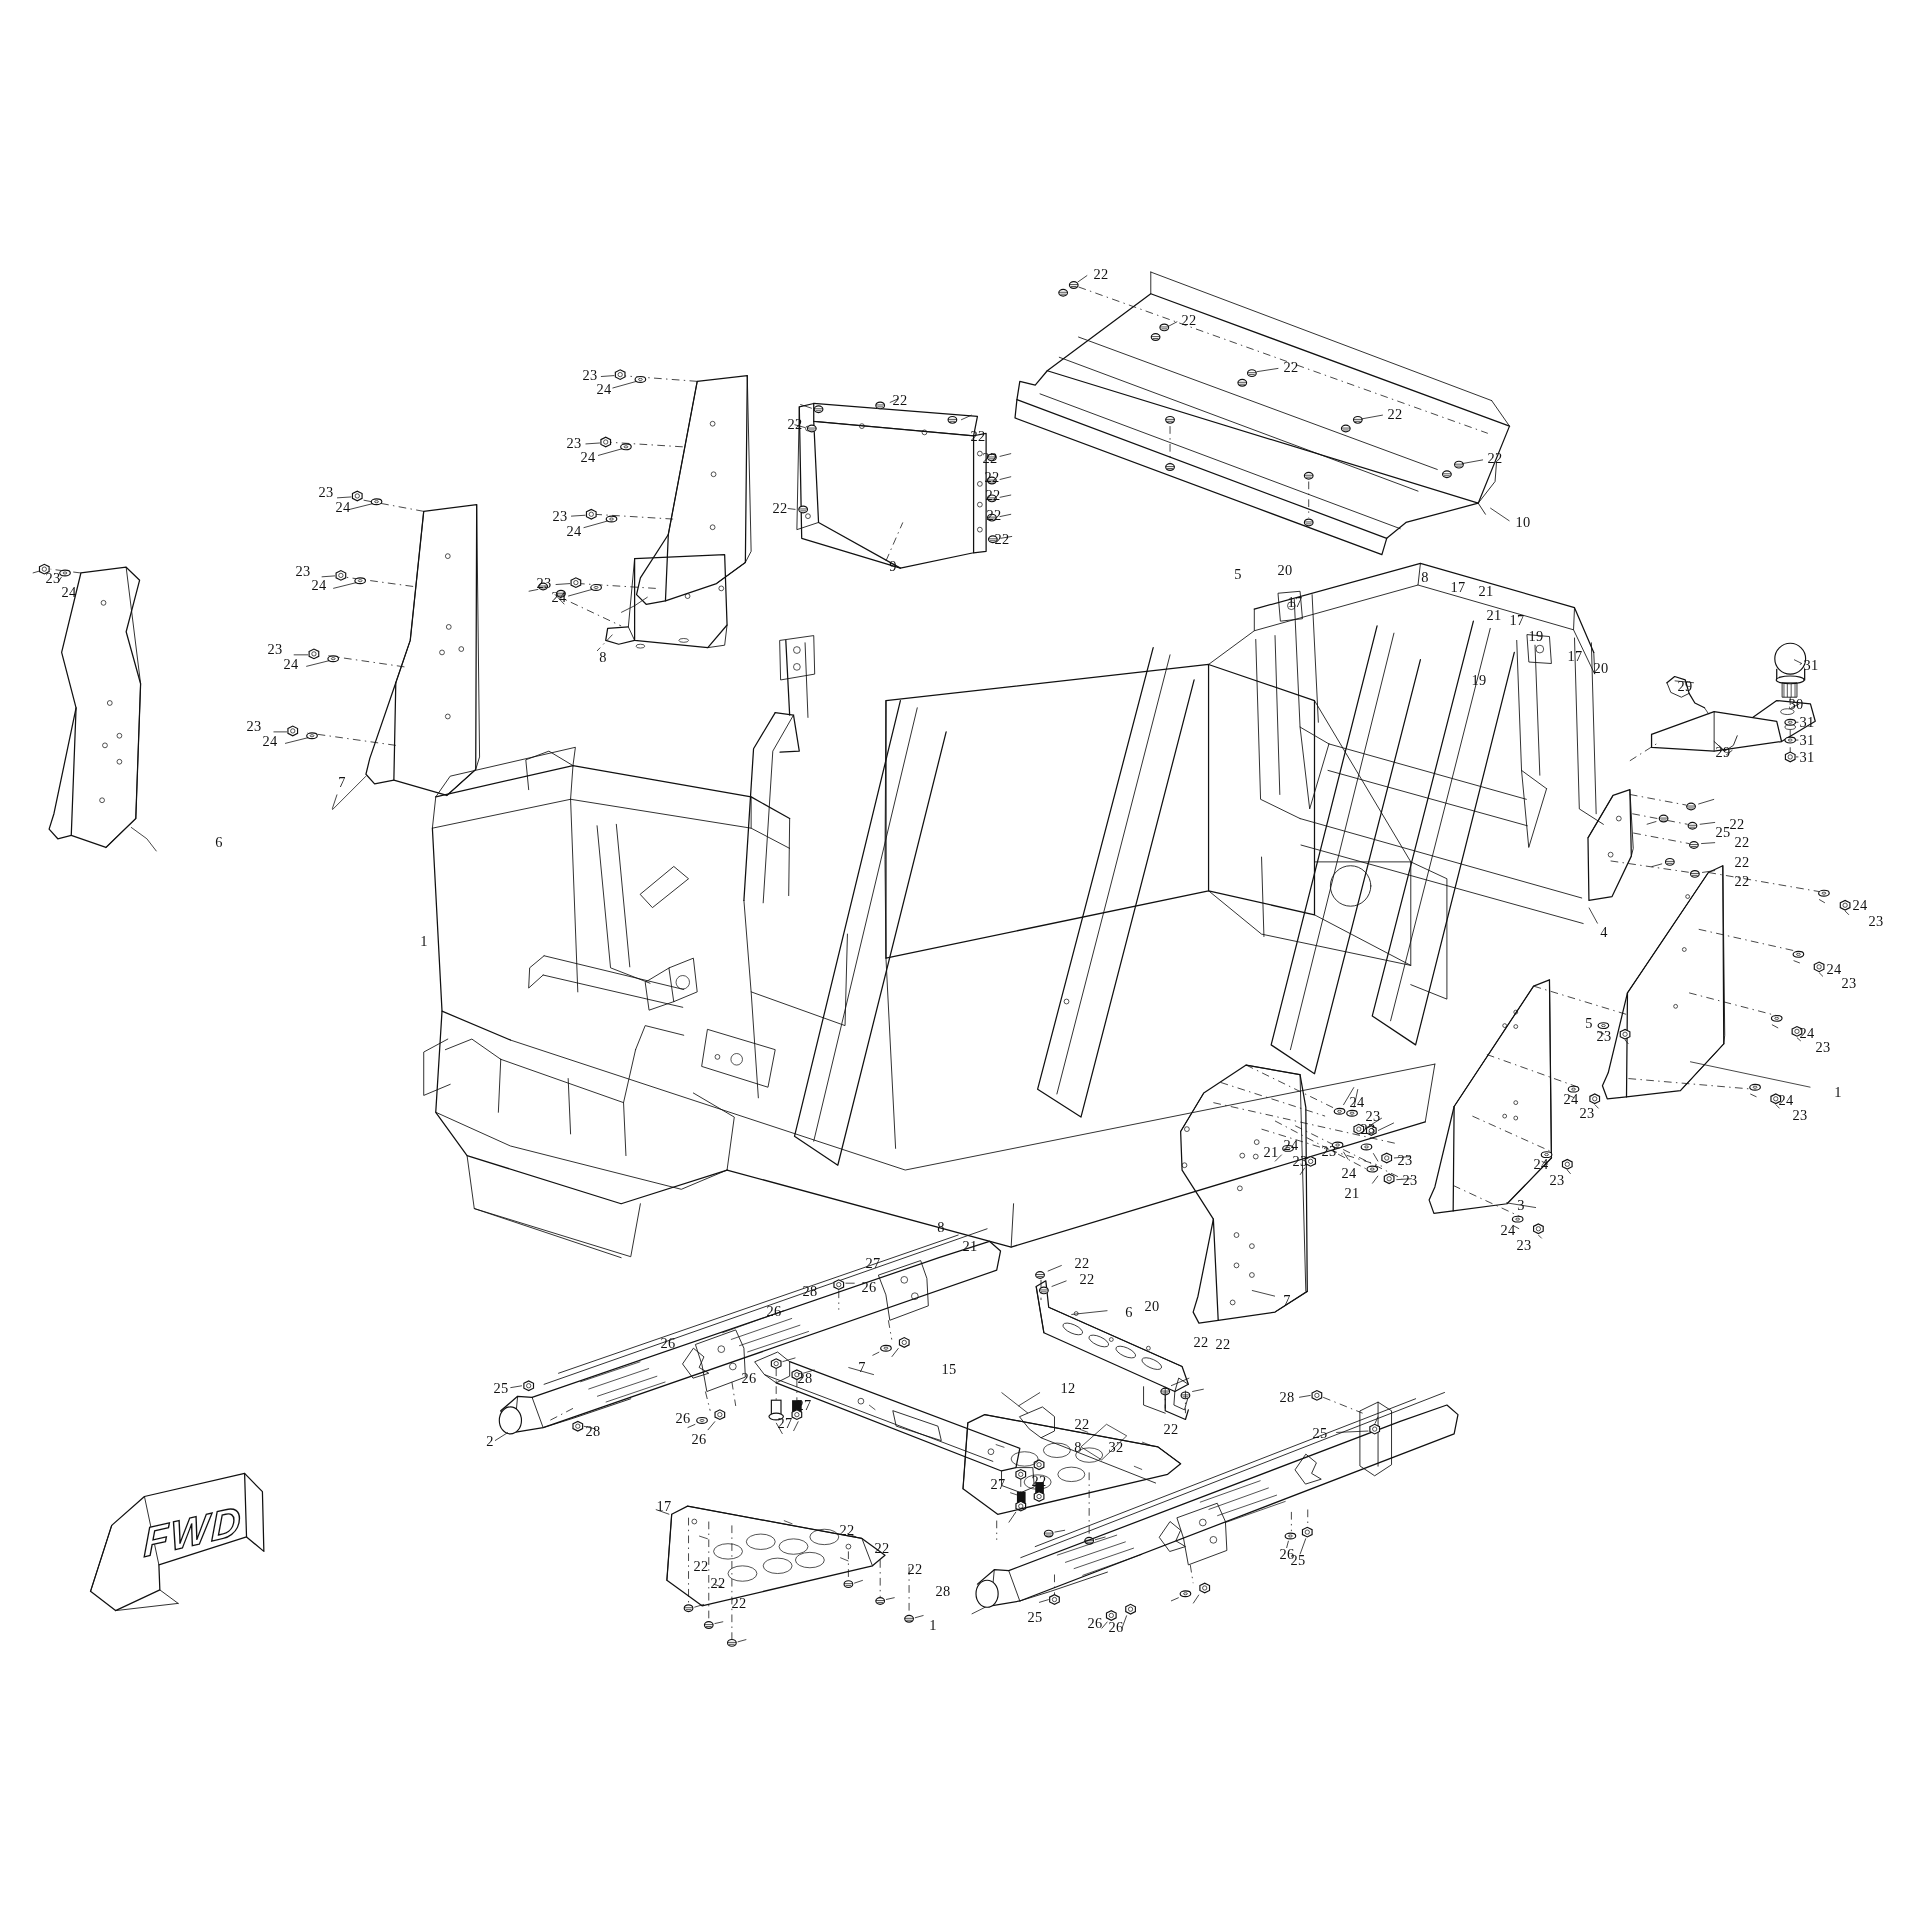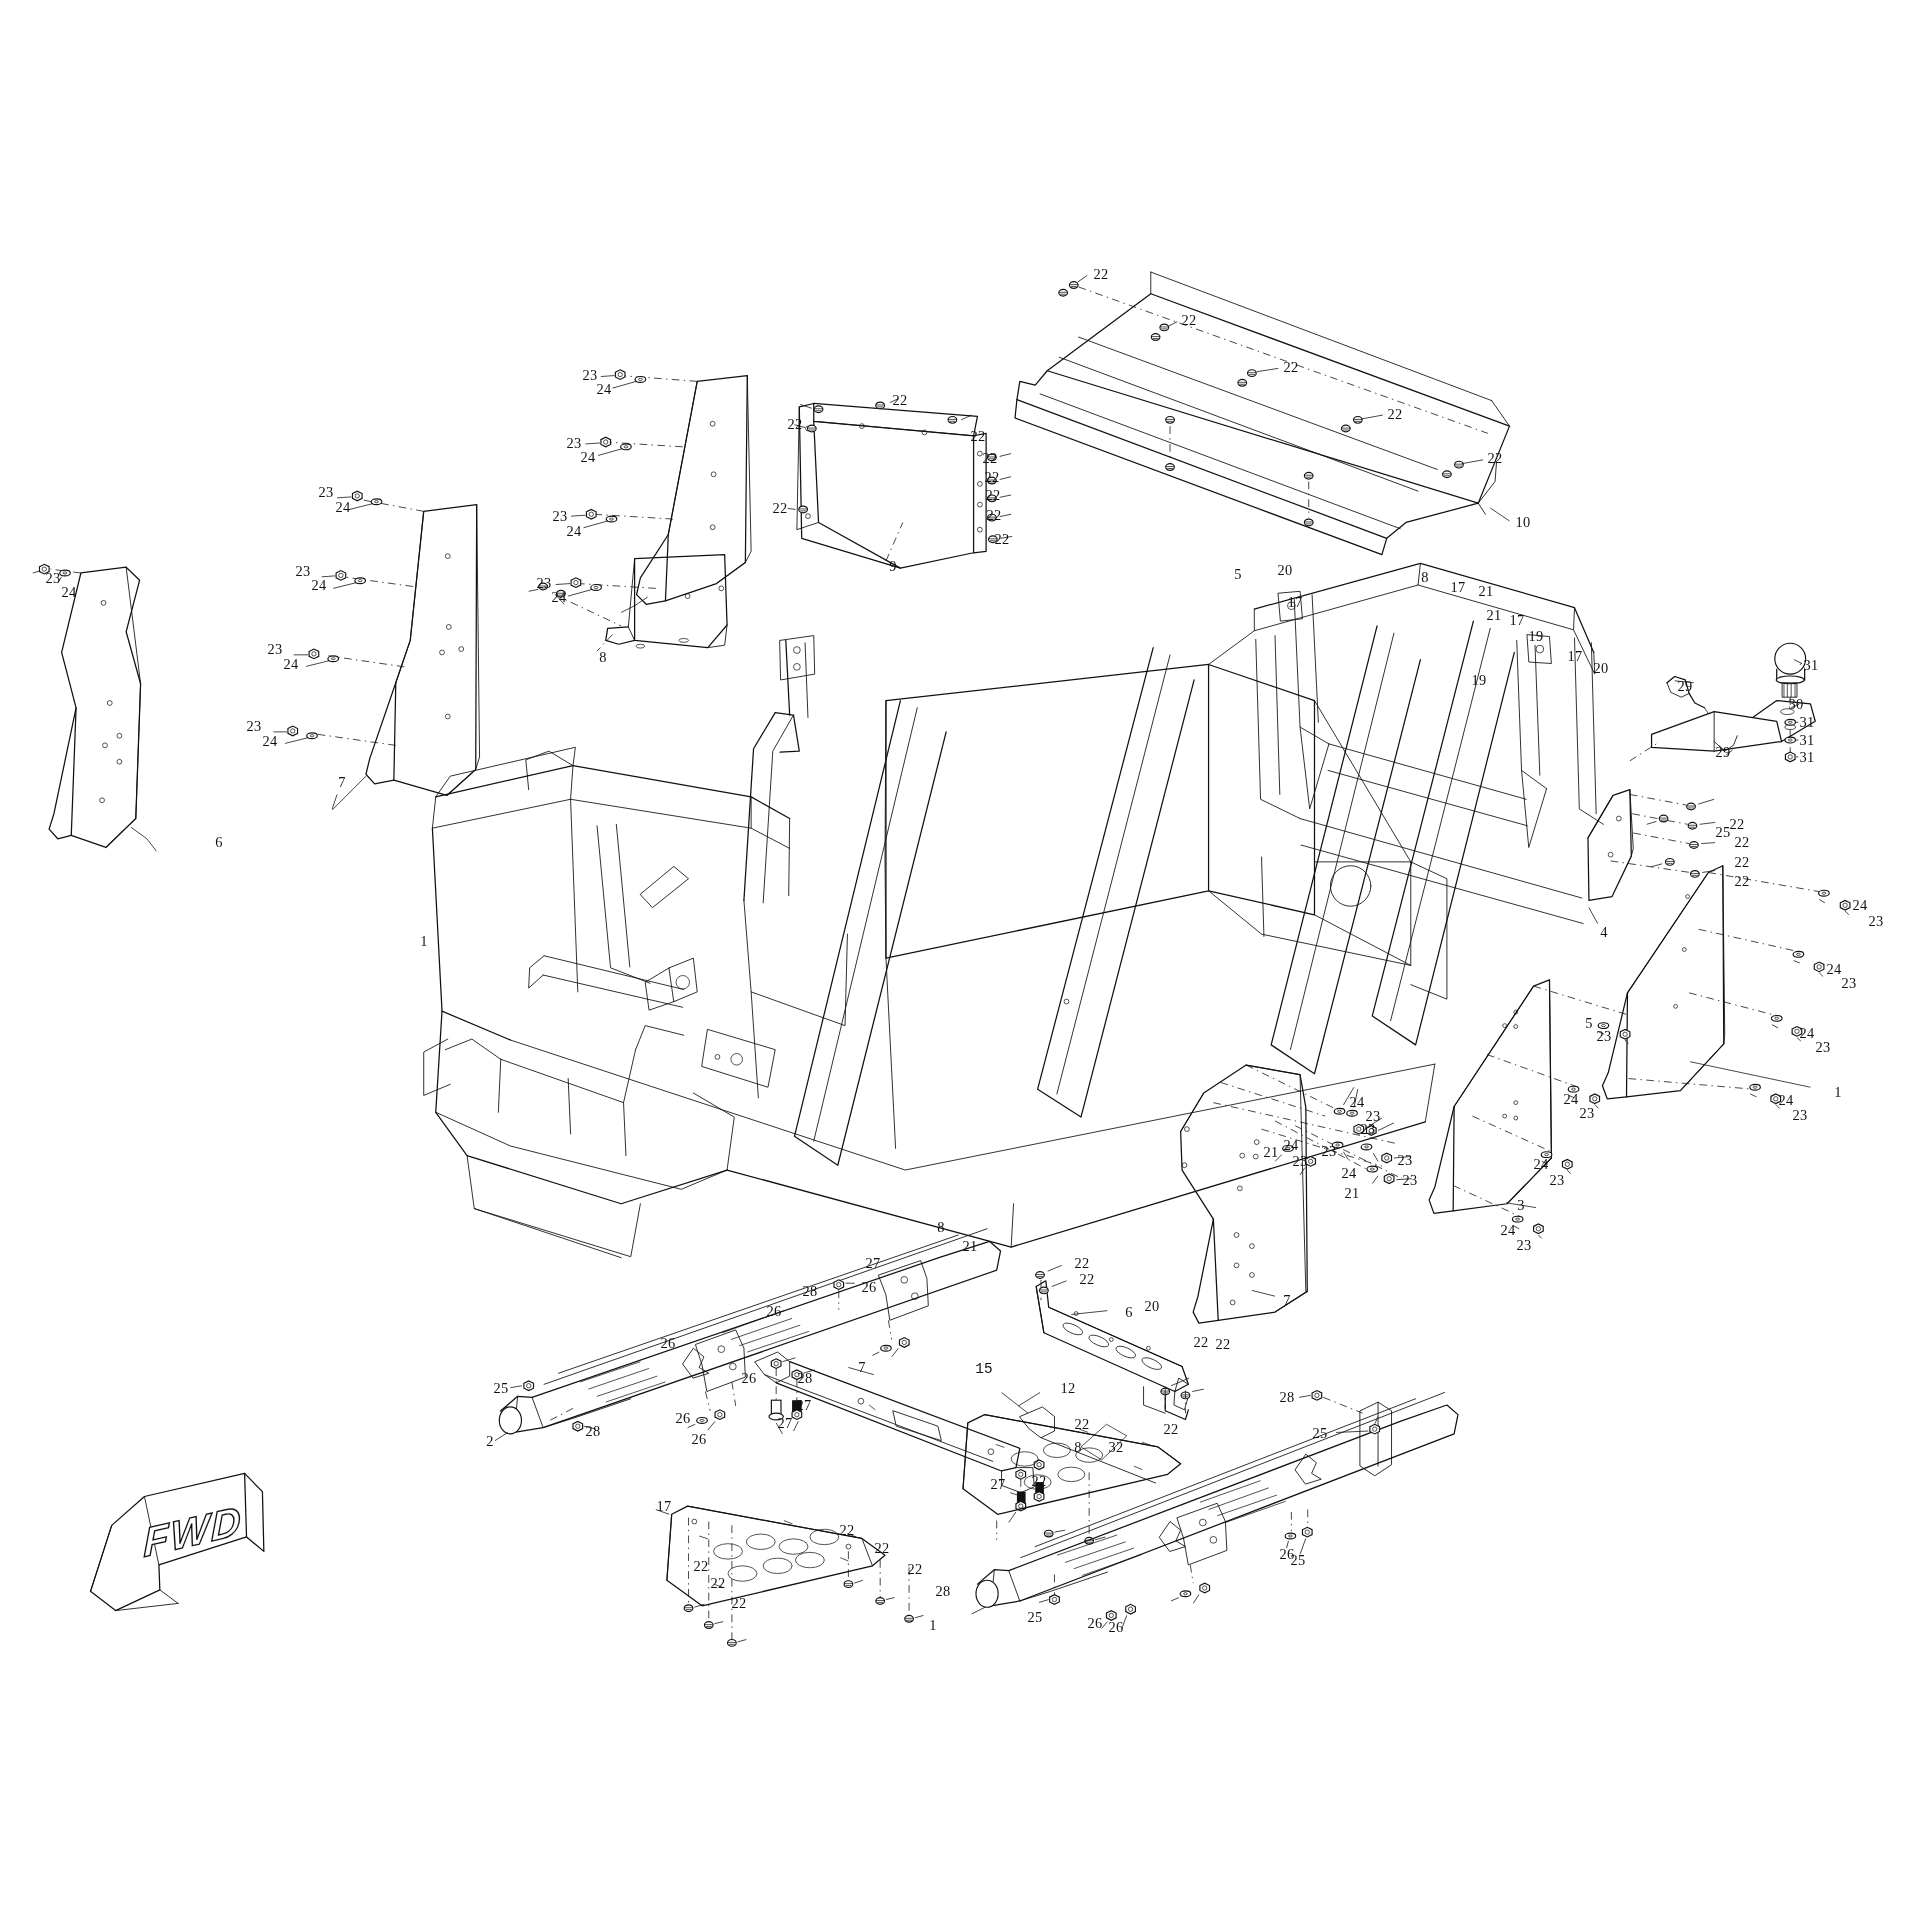--- a/index.html
+++ b/index.html
@@ -968,21 +968,21 @@
       <div class="callout" style="left: 501px; top: 1388px;">25</div>
       <div class="callout" style="left: 593px; top: 1431px;">28</div>
       <div class="callout" style="left: 490px; top: 1441px;">2</div>
       <div class="callout" style="left: 749px; top: 1378px;">26</div>
       <div class="callout" style="left: 805px; top: 1378px;">28</div>
       <div class="callout" style="left: 804px; top: 1405px;">27</div>
       <div class="callout" style="left: 862px; top: 1367px;">7</div>
       <div class="callout" style="left: 785px; top: 1423px;">27</div>
       <div class="callout" style="left: 683px; top: 1418px;">26</div>
       <div class="callout" style="left: 699px; top: 1439px;">26</div>
-      <div class="callout" style="left: 984px; top: 1369px; font-family: Liberation Mono, monospace;">15</div>
+      <div class="callout" style="left: 949px; top: 1369px;">15</div>
       <div class="callout" style="left: 1082px; top: 1424px;">22</div>
       <div class="callout" style="left: 1171px; top: 1429px;">22</div>
       <div class="callout" style="left: 1039px; top: 1481px;">22</div>
       <div class="callout" style="left: 998px; top: 1484px;">27</div>
       <div class="callout" style="left: 1078px; top: 1447px;">8</div>
       <div class="callout" style="left: 1116px; top: 1447px;">32</div>
       <div class="callout" style="left: 664px; top: 1506px;">17</div>
       <div class="callout" style="left: 847px; top: 1530px;">22</div>
       <div class="callout" style="left: 882px; top: 1548px;">22</div>
       <div class="callout" style="left: 915px; top: 1569px;">22</div>

